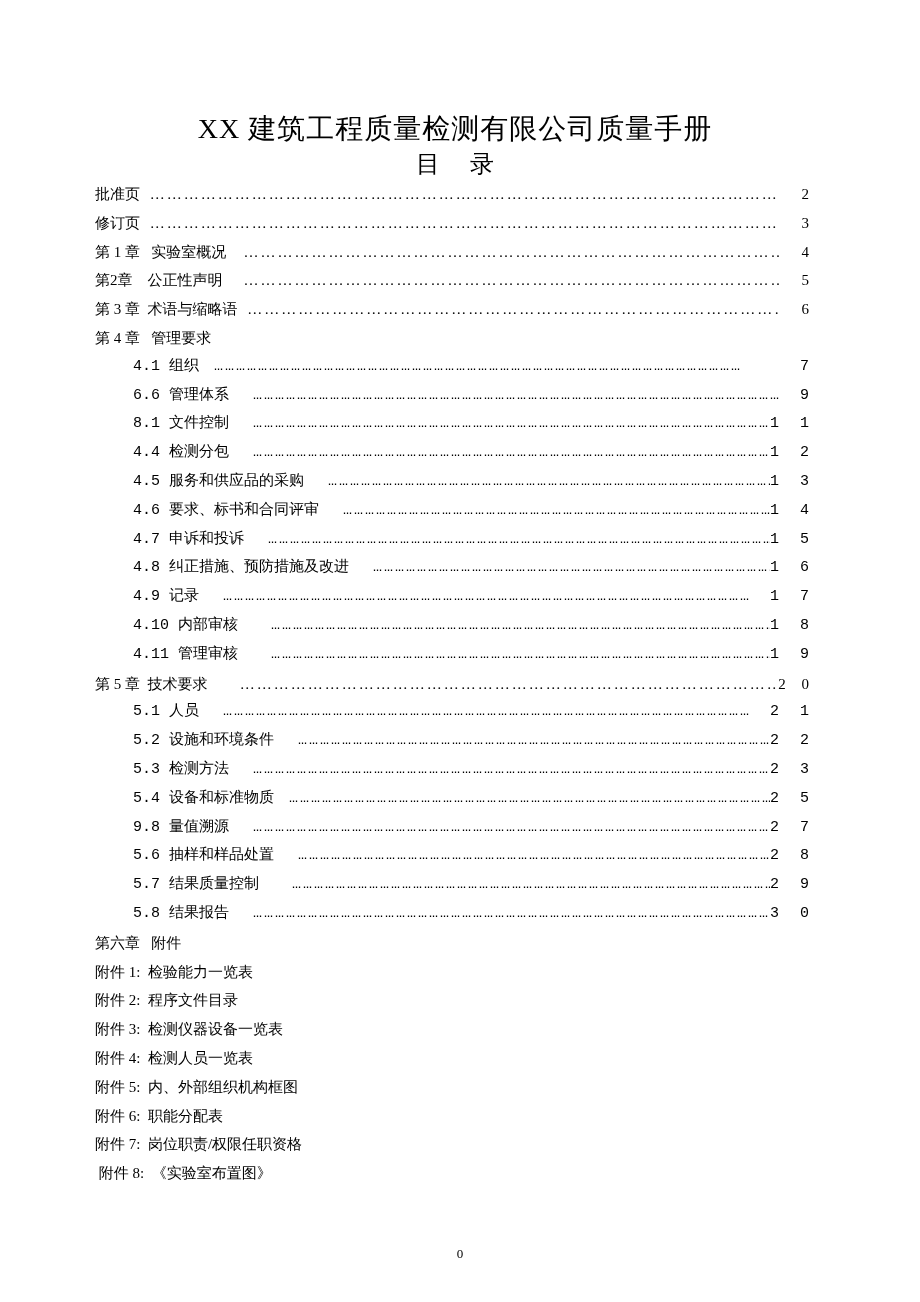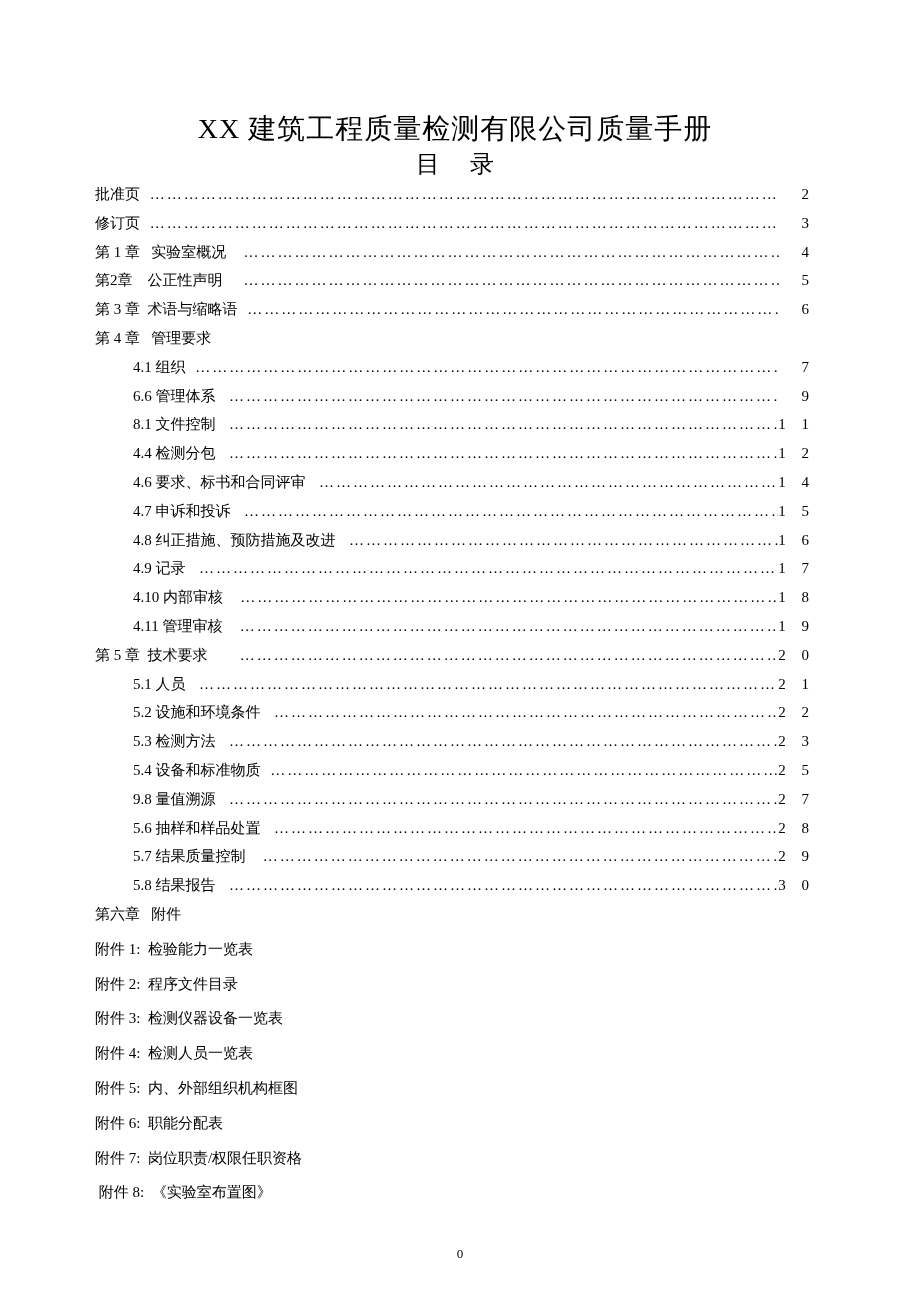--- a/index.html
+++ b/index.html
@@ -20,39 +20,39 @@
       font-family: "SimSun", serif;
     }
     .subtitle {
       text-align: center;
       font-size: 24px;
       letter-spacing: 30px;
       padding-left: 30px;
     }
     .toc { font-size: 15px; line-height: 1.92; }
     .row { display: flex; align-items: flex-start; }
-    .row.indent { padding-left: 38px; }
+    .row.indent { padding-left: 38px; font-family: Liberation Mono, monospace; }
     .label { white-space: pre; flex: 0 0 auto; }
     .dots {
       flex: 1 1 auto;
       overflow: hidden;
       white-space: nowrap;
       letter-spacing: 2px;
       color: #000;
       padding: 0 6px;
     }
     .dots::before { content: "………………………………………………………………………………………………………………………………"; }
     .pg {
       flex: 0 0 auto;
       min-width: 36px;
       text-align: right;
       letter-spacing: 6px;
       white-space: pre;
     }
-    .app-row { white-space: pre; margin-top: 6px; }
+    .app-row { white-space: pre; }
     .footer {
       position: absolute;
       bottom: 40px;
       left: 0; right: 0;
       text-align: center;
       font-size: 13px;
     }
   </style>
 </head>
 <body>
@@ -101,20 +101,25 @@
     </div>
     <div class="row indent">
       <span class="label">8.1 文件控制  </span>
       <span class="dots"></span>
       <span class="pg">1 1</span>
     </div>
     <div class="row indent">
       <span class="label">4.4 检测分包  </span>
       <span class="dots"></span>
       <span class="pg">1 2</span>
+    </div>
+    <div class="row indent">
+      <span class="label">4.5 服务和供应品的采购  </span>
+      <span class="dots"></span>
+      <span class="pg">1 3</span>
     </div>
     <div class="row indent">
       <span class="label">4.6 要求、标书和合同评审  </span>
       <span class="dots"></span>
       <span class="pg">1 4</span>
     </div>
     <div class="row indent">
       <span class="label">4.7 申诉和投诉  </span>
       <span class="dots"></span>
       <span class="pg">1 5</span>

